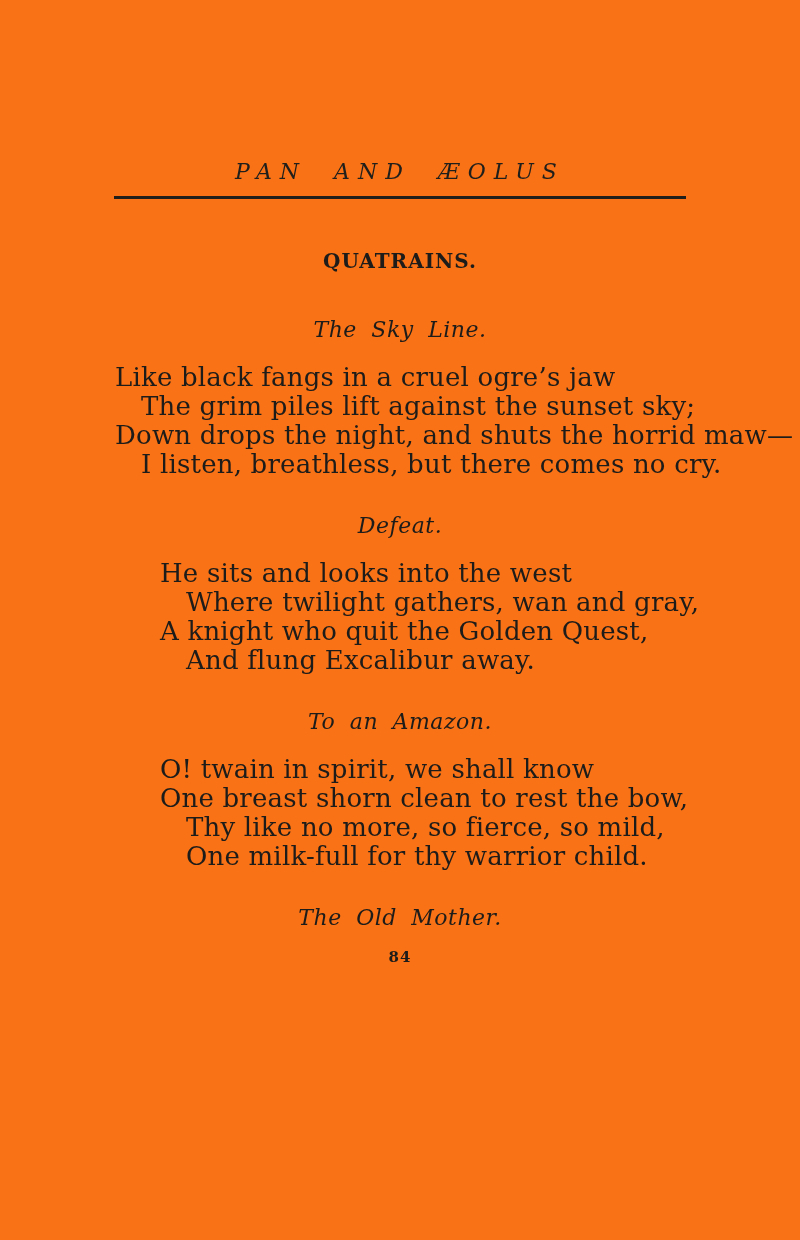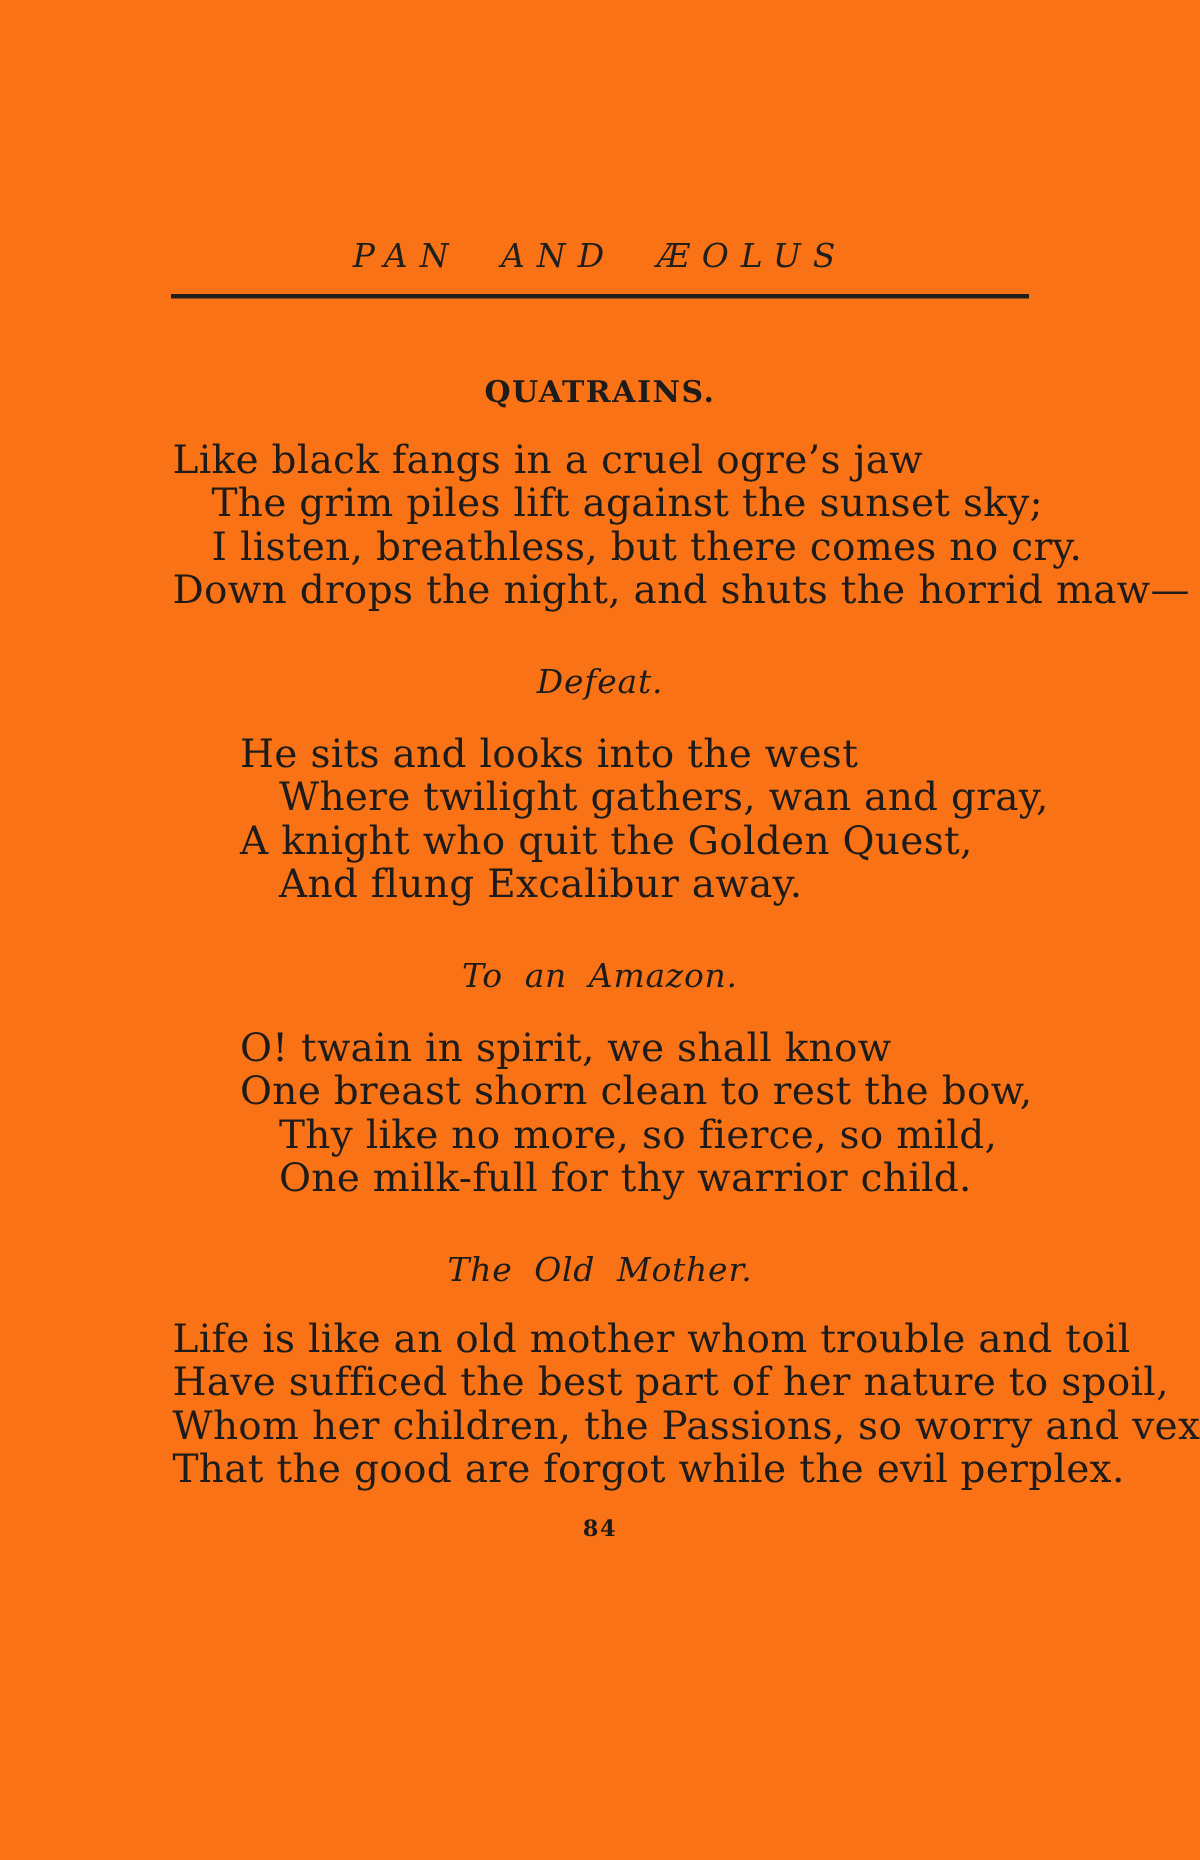--- a/index.html
+++ b/index.html
@@ -95,25 +95,26 @@
 <div class="page">
 
   <div class="running-header">
     <span class="header-title">PAN AND ÆOLUS</span>
     <div class="header-rule"></div>
   </div>
 
   <h1 class="section-title">QUATRAINS.</h1>
 
   <section class="poem">
+    <h2 class="poem-title first">The Sky Line.</h2>
     <div class="poem-body">
       <p class="line">Like black fangs in a cruel ogre’s jaw</p>
       <p class="line indent">The grim piles lift against the sunset sky;</p>
+      <p class="line">Down drops the night, and shuts the horrid maw—</p>
       <p class="line indent">I listen, breathless, but there comes no cry.</p>
-      <p class="line">Down drops the night, and shuts the horrid maw—</p>
     </div>
   </section>
 
   <section class="poem">
     <h2 class="poem-title">Defeat.</h2>
     <div class="poem-body inset">
       <p class="line">He sits and looks into the west</p>
       <p class="line indent">Where twilight gathers, wan and gray,</p>
       <p class="line">A knight who quit the Golden Quest,</p>
       <p class="line indent">And flung Excalibur away.</p>
@@ -125,23 +126,17 @@
     <div class="poem-body inset">
       <p class="line">O! twain in spirit, we shall know</p>
       <p class="line">One breast shorn clean to rest the bow,</p>
       <p class="line indent">Thy like no more, so fierce, so mild,</p>
       <p class="line indent">One milk-full for thy warrior child.</p>
     </div>
   </section>
 
   <section class="poem">
     <h2 class="poem-title">The Old Mother.</h2>
-    <div class="poem-body tight">
-      <p class="line">Life is like an old mother whom trouble and toil</p>
-      <p class="line">Have sufficed the best part of her nature to spoil,</p>
-      <p class="line">Whom her children, the Passions, so worry and vex</p>
-      <p class="line">That the good are forgot while the evil perplex.</p>
-    </div>
   </section>
 
   <div class="page-number">84</div>
 
 </div>
 
 </body></html>

